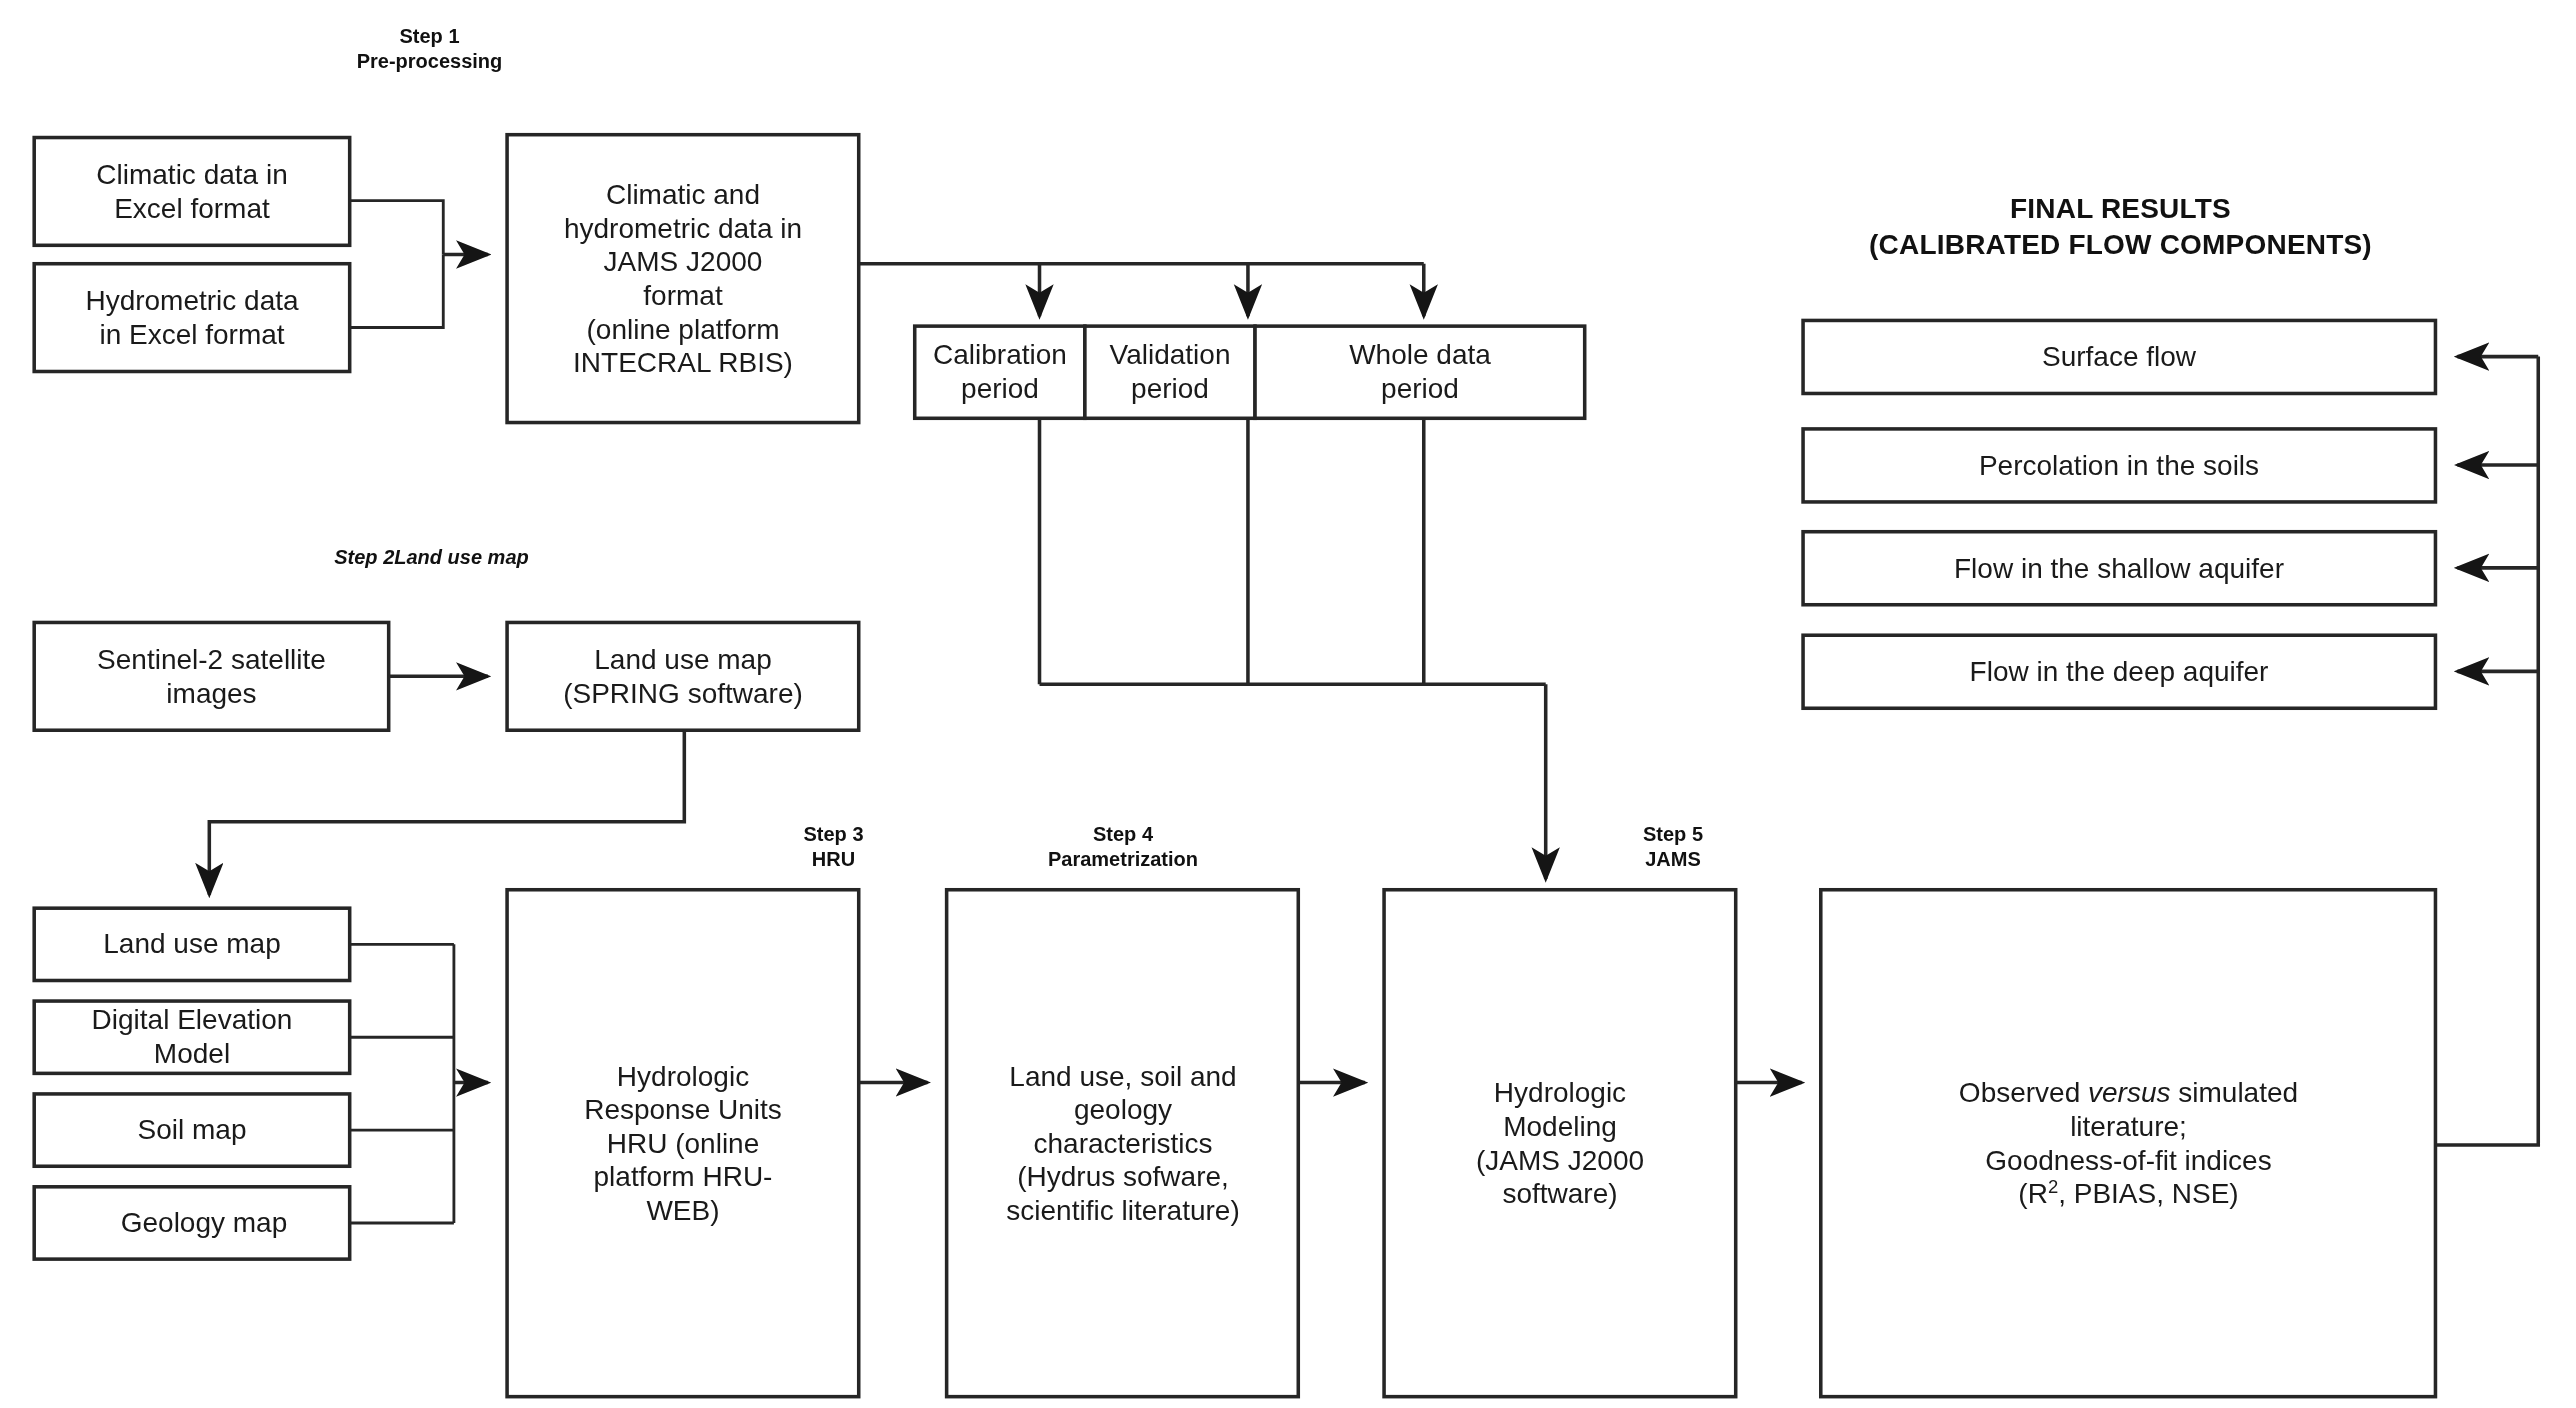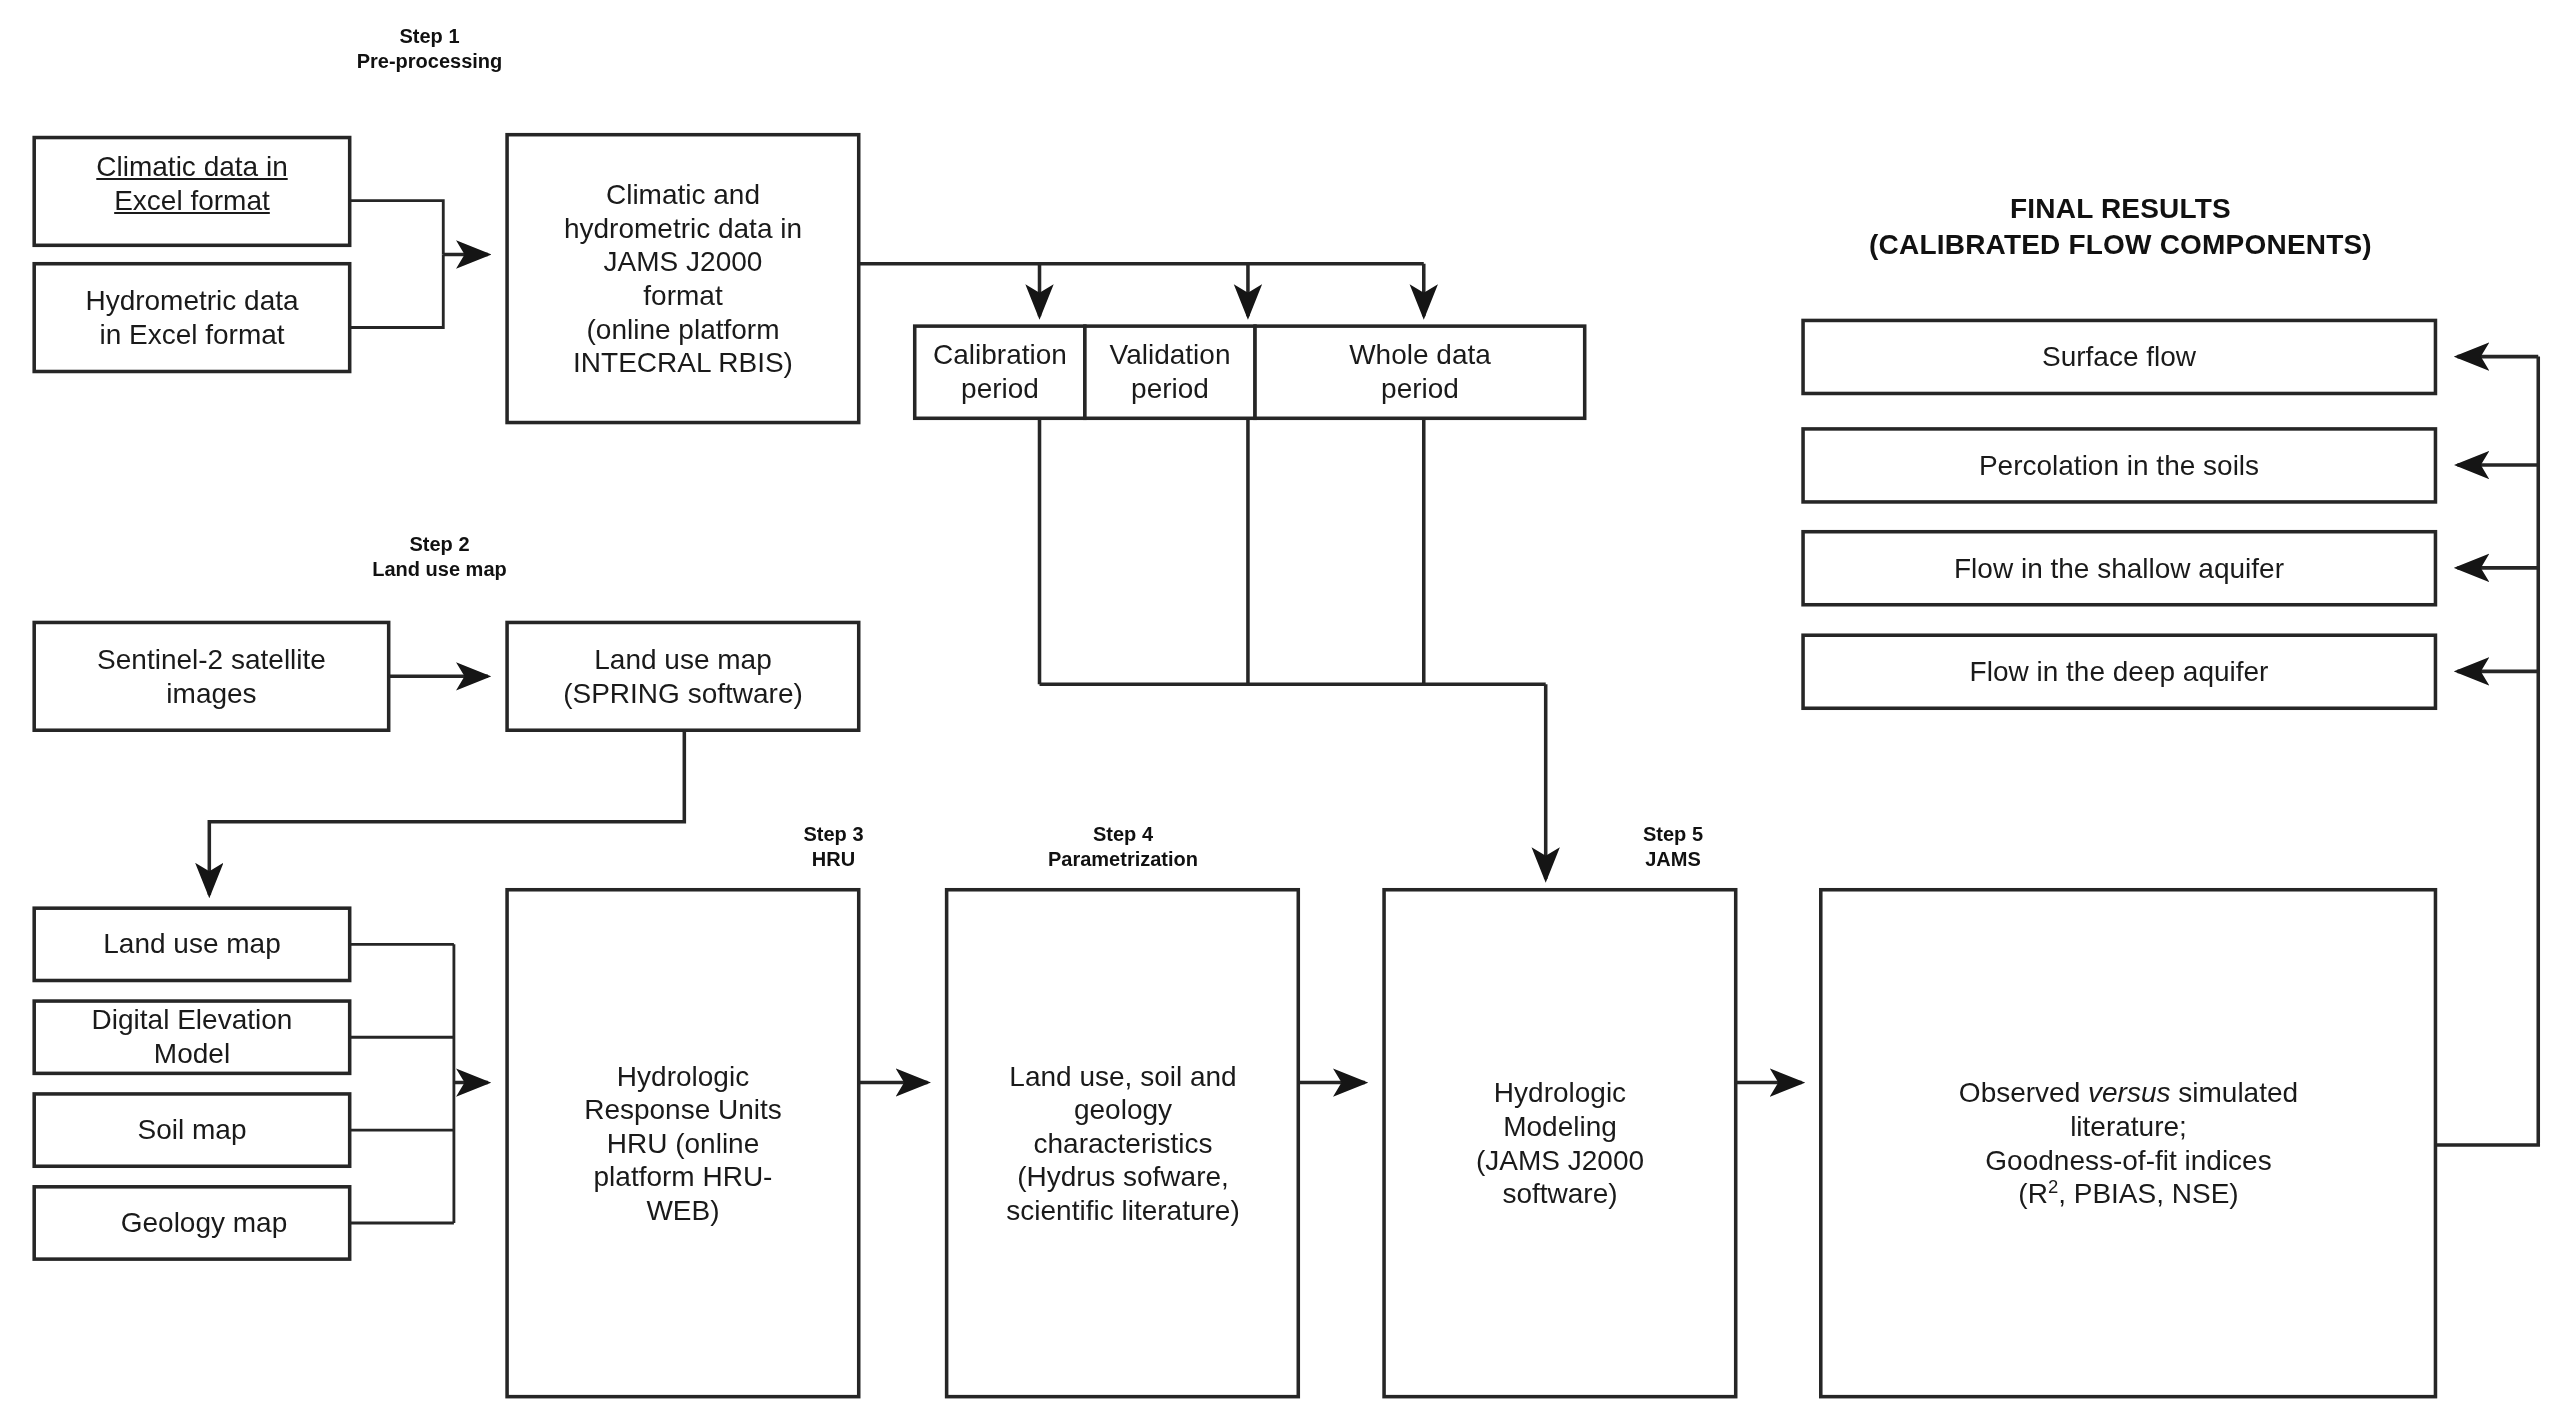--- a/index.html
+++ b/index.html
@@ -118,21 +118,21 @@
     <path class="conn" d="M3580,656 L3466,656" marker-end="url(#ah)"></path>
     <path class="conn" d="M3580,801 L3466,801" marker-end="url(#ah)"></path>
     <path class="conn" d="M3580,947 L3466,947" marker-end="url(#ah)"></path>
   </svg>
 
   <div class="lbl step-head" style="left:252px;top:10px;width:355px;height:78px;flex-direction:column;">
     <span>Step 1</span>
     <span>Pre-processing</span>
   </div>
 
-  <div class="lbl step-head" style="left:262px;top:518px;width:355px;height:78px;flex-direction:column;">
+  <div class="lbl step-head" style="left:254px;top:518px;width:355px;height:78px;flex-direction:row;font-style:italic;">
     <span>Step 2</span>
     <span>Land use map</span>
   </div>
 
   <div class="lbl step-head" style="left:681px;top:808px;width:305px;height:78px;flex-direction:column;">
     <span>Step 3</span>
     <span>HRU</span>
   </div>
 
   <div class="lbl step-head" style="left:947px;top:808px;width:352px;height:78px;flex-direction:column;">
@@ -144,21 +144,21 @@
     <span>Step 5</span>
     <span>JAMS</span>
   </div>
 
 
   <div class="lbl results-head" style="left:1766px;top:184px;width:709px;height:85px;flex-direction:column;">
     <span>FINAL RESULTS</span>
     <span>(CALIBRATED FLOW COMPONENTS)</span>
   </div>
 
-  <div class="lbl node-label" style="left:34px;top:130px;width:316px;height:108px;text-decoration:underline;">Climatic data in
+  <div class="lbl node-label" style="left:34px;top:138px;width:316px;height:108px;">Climatic data in
 Excel format</div>
 
   <div class="lbl node-label" style="left:34px;top:264px;width:316px;height:108px;">Hydrometric data
 in Excel format</div>
 
   <div class="lbl node-label" style="left:507px;top:135px;width:352px;height:288px;">Climatic and
 hydrometric data in
 JAMS J2000
 format
 (online platform

